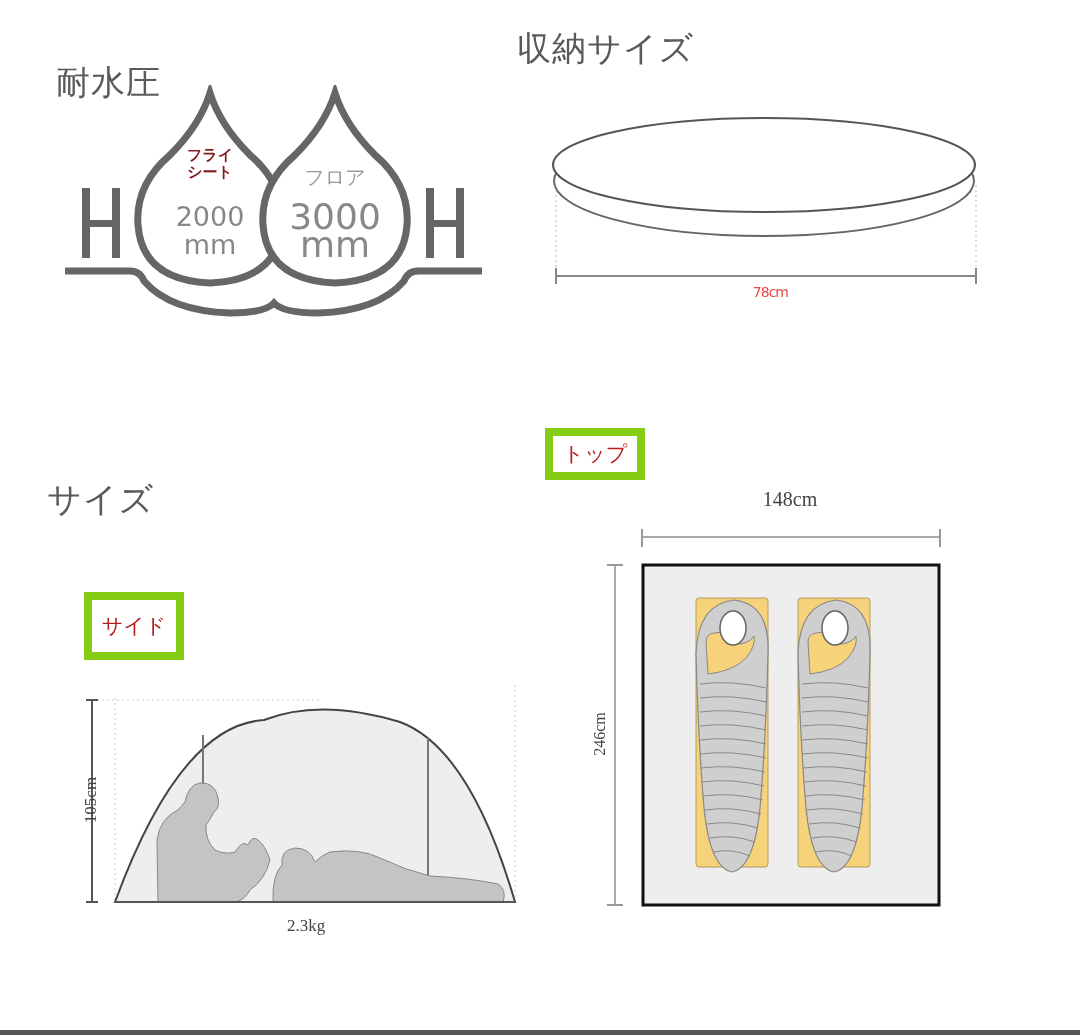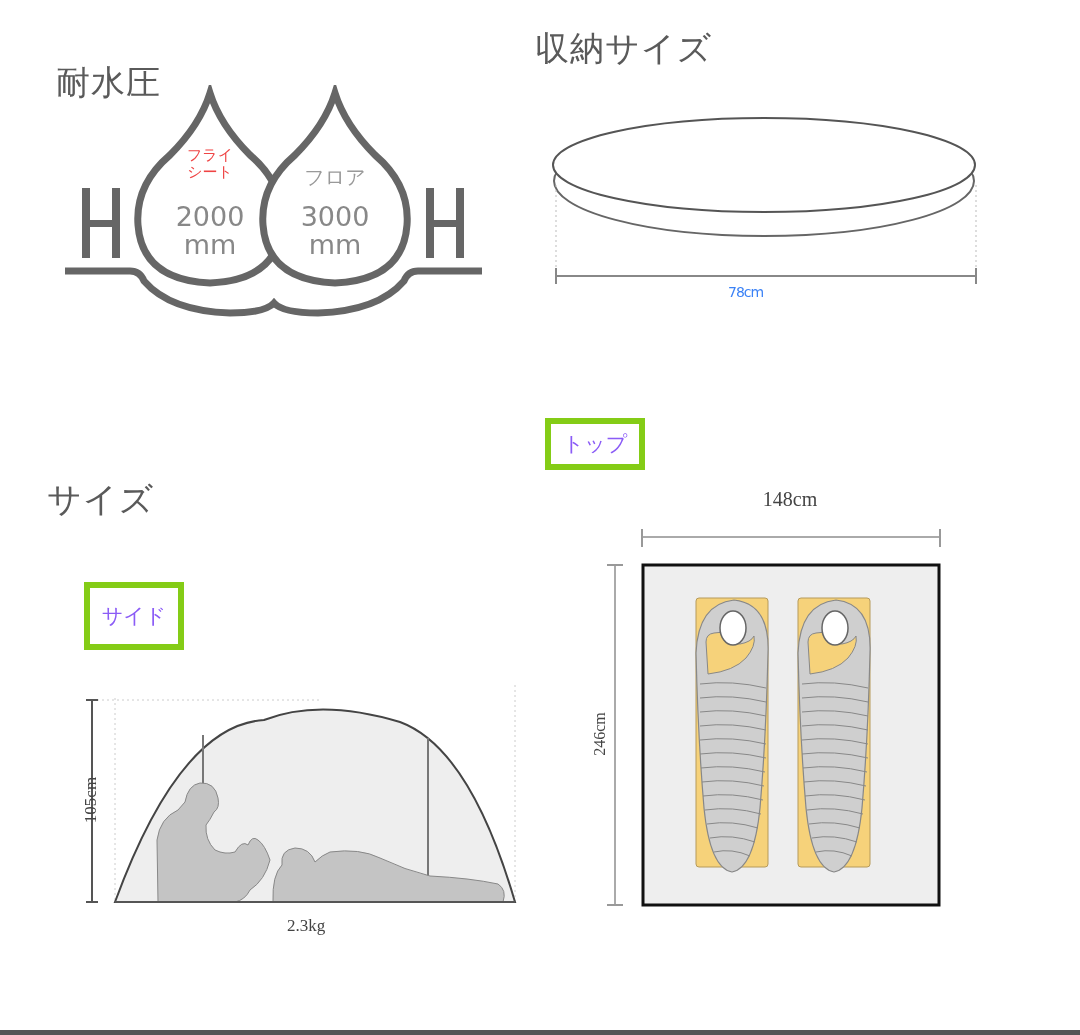--- a/index.html
+++ b/index.html
@@ -1,21 +1,21 @@
 <!DOCTYPE html>
 <html><head>
 <meta charset="utf-8">
 <style>
   html, body { margin:0; padding:0; background:#ffffff; }
   body { width:1080px; height:1035px; position:relative; overflow:hidden;
          font-family:"DejaVu Sans", "Liberation Sans", sans-serif; color:#555; }
   .abs { position:absolute; }
   .heading { font-size:34px; color:#5a5a5a; letter-spacing:1px; font-weight:400; }
-  .label-box { border:6px solid #84cc16; background:#fff; font-size:21px; color:#8b5cf6;
-               display:flex; align-items:center; justify-content:center; box-sizing:border-box; }
+  .label-box { border:8px solid #84cc16; background:#fff; font-size:21px; color:#b91c1c;
+               display:flex; align-items:center; justify-content:center; box-sizing:border-box;margin-top:10px; }
   .serif { font-family:"Liberation Serif","DejaVu Serif", serif; color:#444; }
   .bottom-rule { position:absolute; left:0; top:1030px; width:1080px; height:5px; background:#555; }
 </style>
 </head>
 <body>
 
 <div class="abs heading" style="left:56px; top:28px;margin-top:32px;">耐水圧</div>
 
 <div class="abs" style="left:60px; top:85px; width:430px; height:250px;">
   <svg width="430" height="250" viewBox="0 0 430 250">
@@ -32,55 +32,55 @@
       <rect x="366" y="135" width="38" height="7"></rect>
     </g>
 
     <path d="M5 186 H70 Q80 186 84 196 Q110 226 170 228 Q205 228 214 218 Q223 228 258 228 Q318 226 344 196 Q348 186 358 186 H422" fill="none" stroke="#666" stroke-width="7"></path>
 
     <path d="M150 8 Q160 40 190 70 Q225 100 222 140 Q218 195 150 198 Q82 195 78 140 Q75 100 110 70 Q140 40 150 8 Z" fill="#fff" stroke="#666" stroke-width="7"></path>
 
     <path d="M275 8 Q285 40 315 70 Q350 100 347 140 Q343 195 275 198 Q207 195 203 140 Q200 100 235 70 Q265 40 275 8 Z" fill="#fff" stroke="#666" stroke-width="7"></path>
   </svg>
   
-  <div class="abs" style="left:100px; top:62px; width:100px; text-align:center; color:#ef4444; font-size:15px; line-height:17px;">
+  <div class="abs" style="left:100px; top:62px; width:100px; text-align:center; color:#7f1d1d; font-size:15px; line-height:17px;font-weight:bold;">
     <div>フライ</div>
     <div>シート</div>
   </div>
   <div class="abs" style="left:100px; top:118px; width:100px; text-align:center; color:#888; font-size:27px; line-height:28px;">
     <div>2000</div>
     <div>mm</div>
   </div>
   
   <div class="abs" style="left:225px; top:84px; width:100px; text-align:center; color:#999; font-size:20px; line-height:17px;">
     <div>フロア</div>
   </div>
-  <div class="abs" style="left:225px; top:118px; width:100px; text-align:center; color:#888; font-size:27px; line-height:28px;">
+  <div class="abs" style="left:225px; top:118px; width:100px; text-align:center; color:#888; font-size:36px; line-height:28px;">
     <div>3000</div>
     <div>mm</div>
   </div>
 </div>
 
-<div class="abs heading" style="left:535px; top:26px;font-family:Liberation Mono, monospace;">収納サイズ</div>
+<div class="abs heading" style="left:517px; top:26px;font-family:Liberation Mono, monospace;">収納サイズ</div>
 
 <div class="abs" style="left:548px; top:115px; width:440px; height:200px;">
   <svg width="440" height="200" viewBox="0 0 440 200">
 
     <ellipse cx="216" cy="66" rx="210" ry="55" fill="#fff" stroke="#666" stroke-width="2"></ellipse>
 
     <ellipse cx="216" cy="50" rx="211" ry="47" fill="#fff" stroke="#555" stroke-width="2"></ellipse>
 
     <line x1="8" y1="70" x2="8" y2="165" stroke="#bbb" stroke-width="1" stroke-dasharray="2,3"></line>
     <line x1="428" y1="70" x2="428" y2="165" stroke="#bbb" stroke-width="1" stroke-dasharray="2,3"></line>
 
     <line x1="8" y1="161" x2="428" y2="161" stroke="#888" stroke-width="2"></line>
     <line x1="8" y1="153" x2="8" y2="169" stroke="#888" stroke-width="2"></line>
     <line x1="428" y1="153" x2="428" y2="169" stroke="#888" stroke-width="2"></line>
   </svg>
-  <div class="abs" style="left:180px; top:169px; width:60px; text-align:left; font-size:14px; color:#3b82f6; letter-spacing:-1px;">78cm</div>
+  <div class="abs" style="left:180px; top:169px; width:60px; text-align:right; font-size:14px; color:#ef4444; letter-spacing:-1px;">78cm</div>
 </div>
 
 <div class="abs heading" style="left:47px; top:477px;">サイズ</div>
 
 <div class="abs label-box" style="left:84px; top:582px; width:100px; height:68px;">サイド</div>
 
 <div class="abs" style="left:60px; top:680px; width:480px; height:270px;">
   <svg width="480" height="270" viewBox="0 0 480 270">
 
     <line x1="55" y1="18" x2="55" y2="222" stroke="#ccc" stroke-dasharray="2,3"></line>

